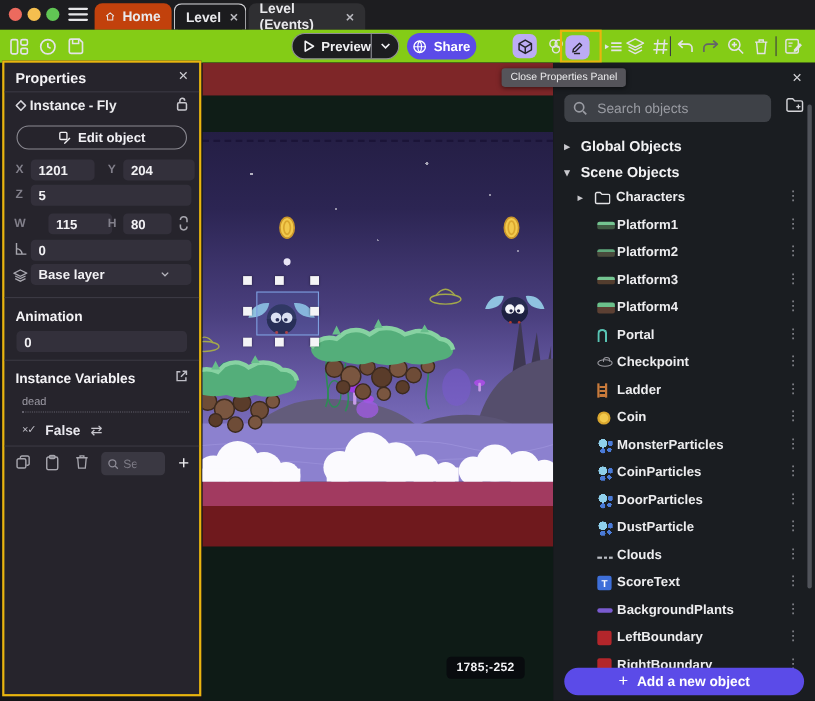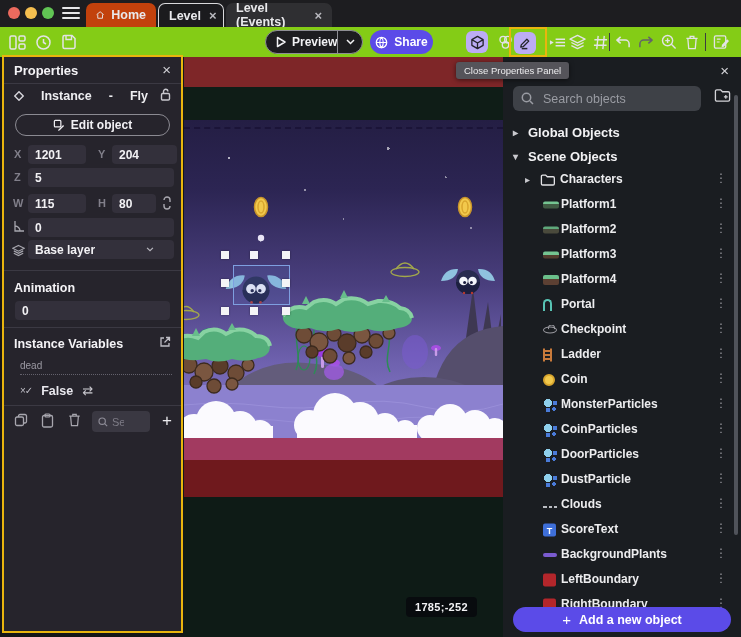--- a/index.html
+++ b/index.html
@@ -64,21 +64,21 @@
   .handle{position:absolute;width:8px;height:8px;background:#F4F4F6;box-shadow:0 0 2px rgba(0,0,0,.5);}
   .coordbadge{position:absolute;left:222px;top:540px;background:rgba(8,10,14,.92);color:#F2F2F4;
      font-size:11px;font-weight:700;padding:4px 9px;border-radius:4px;letter-spacing:.3px;}
 
   
   .props{position:absolute;left:2px;top:55px;width:181px;height:578px;background:#26242C;
      border:2px solid #E9B50E;box-sizing:border-box;}
   .pp-title{position:absolute;left:10px;top:6px;font-size:13px;font-weight:700;color:#F4F3F6;}
   .pp-close{position:absolute;right:10px;top:4px;font-size:15px;color:#CFCFD4;cursor:pointer;}
   .pp-div{position:absolute;left:0;width:177px;height:1px;background:#3B3943;}
-  .pp-inst{position:absolute;left:10px;top:32px;display:flex;align-items:center;gap:17px;font-size:12.5px;font-weight:600;color:#EDEDF0;}
+  .pp-inst{position:absolute;left:10px;top:32px;display:flex;align-items:center;gap:3px;font-size:12.5px;font-weight:600;color:#EDEDF0;}
   .pp-lock{position:absolute;right:10px;top:31px;color:#C9C8CE;}
   .editbtn{position:absolute;left:11px;top:57px;width:155px;height:22px;border:1px solid #8B8A92;border-radius:12px;
      display:flex;align-items:center;justify-content:center;gap:6px;font-size:12px;font-weight:700;color:#F1F0F4;box-sizing:border-box;cursor:pointer;}
   .fldlabel{position:absolute;font-size:11px;color:#817F8A;font-weight:600;}
   .fld{position:absolute;height:19px;background:#33303B;border-radius:4px;border:none;color:#F2F1F4;
      font-size:12px;font-weight:700;font-family:"Liberation Sans",sans-serif;padding:0 7px;box-sizing:border-box;outline:none;}
   .pp-sec{position:absolute;left:10px;font-size:12.5px;font-weight:700;color:#F4F3F6;}
   .pp-ext{position:absolute;right:10px;color:#BFBEC6;}
   .varname{position:absolute;left:16px;top:303px;width:152px;font-size:10px;color:#9B99A3;
      border-bottom:1px dotted #63616C;padding-bottom:3px;}
@@ -450,21 +450,21 @@
 
   <span class="fldlabel" style="left:10px;top:91px">X</span>
   <input class="fld" style="left: 24px; top: 88px; width: 58px;" value="1201">
   <span class="fldlabel" style="left:94px;top:91px">Y</span>
   <input class="fld" style="left: 108px; top: 88px; width: 65px;" value="204">
 
   <span class="fldlabel" style="left:10px;top:114px">Z</span>
   <input class="fld" style="left: 24px; top: 111px; width: 146px;" value="5">
 
   <span class="fldlabel" style="left:9px;top:140px">W</span>
-  <input class="fld" style="left: 24px; top: 137px; width: 58px;" value="115">
+  <input class="fld" style="left: 40px; top: 137px; width: 58px;" value="115">
   <span class="fldlabel" style="left:94px;top:140px">H</span>
   <input class="fld" style="left: 108px; top: 137px; width: 44px;" value="80">
   <svg class="abs" style="left:158px;top:139px;color:#A7A6AE" width="10" height="14" viewBox="0 0 10 14">
       <path d="M5 1 a3 3 0 0 1 3 3 v2 M5 13 a3 3 0 0 1 -3 -3 v-2 M2 4 a3 3 0 0 1 3 -3 M8 10 a3 3 0 0 1 -3 3" fill="none" stroke="currentColor" stroke-width="1.4"></path>
     </svg>
 
   <svg class="abs" style="left:9px;top:163px;color:#A7A6AE" width="12" height="12" viewBox="0 0 12 12">
       <path d="M2 1 V11 H11 M2 6 a5 5 0 0 1 5 5" fill="none" stroke="currentColor" stroke-width="1.3"></path>
     </svg>
   <input class="fld" style="left: 24px; top: 161px; width: 146px;" value="0">

